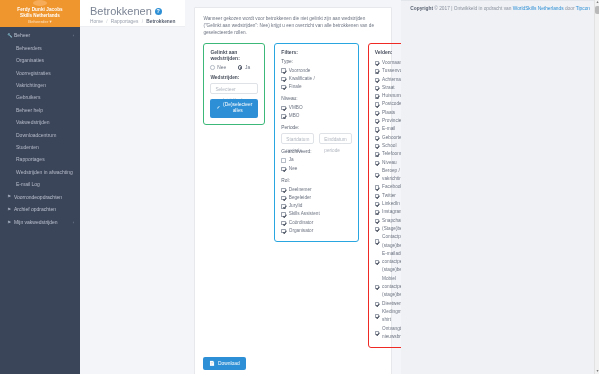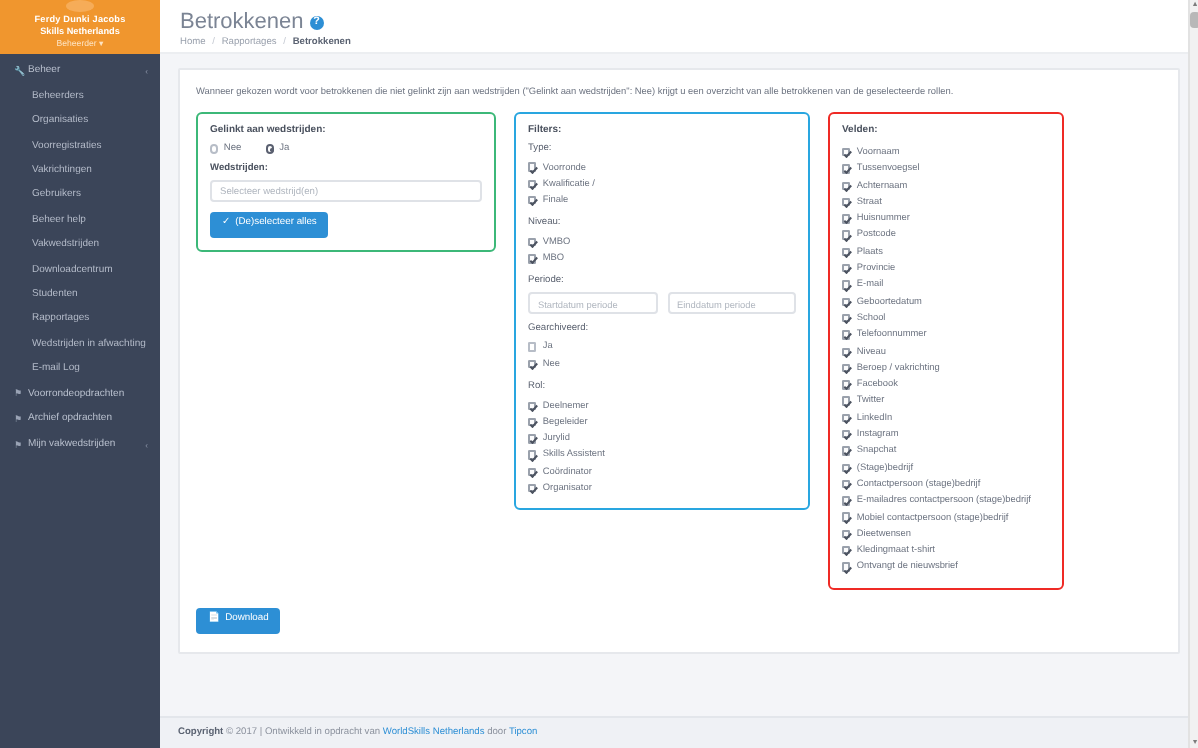--- a/index.html
+++ b/index.html
@@ -106,21 +106,21 @@
   }
 
   
   .main {
     flex: 1;
     height: 374px;
     position: relative;
     overflow: hidden;
     background: #f4f5f8;
     display: flex;
-    flex-direction: column;
+    flex-direction: row;
   }
   .page-head {
     background: #ffffff;
     padding: 5px 10px 5px 10px;
     border-bottom: 1px solid #eceef1;
     height: 27px;
     box-sizing: border-box;
   }
   .page-title {
     font-size: 11px;

